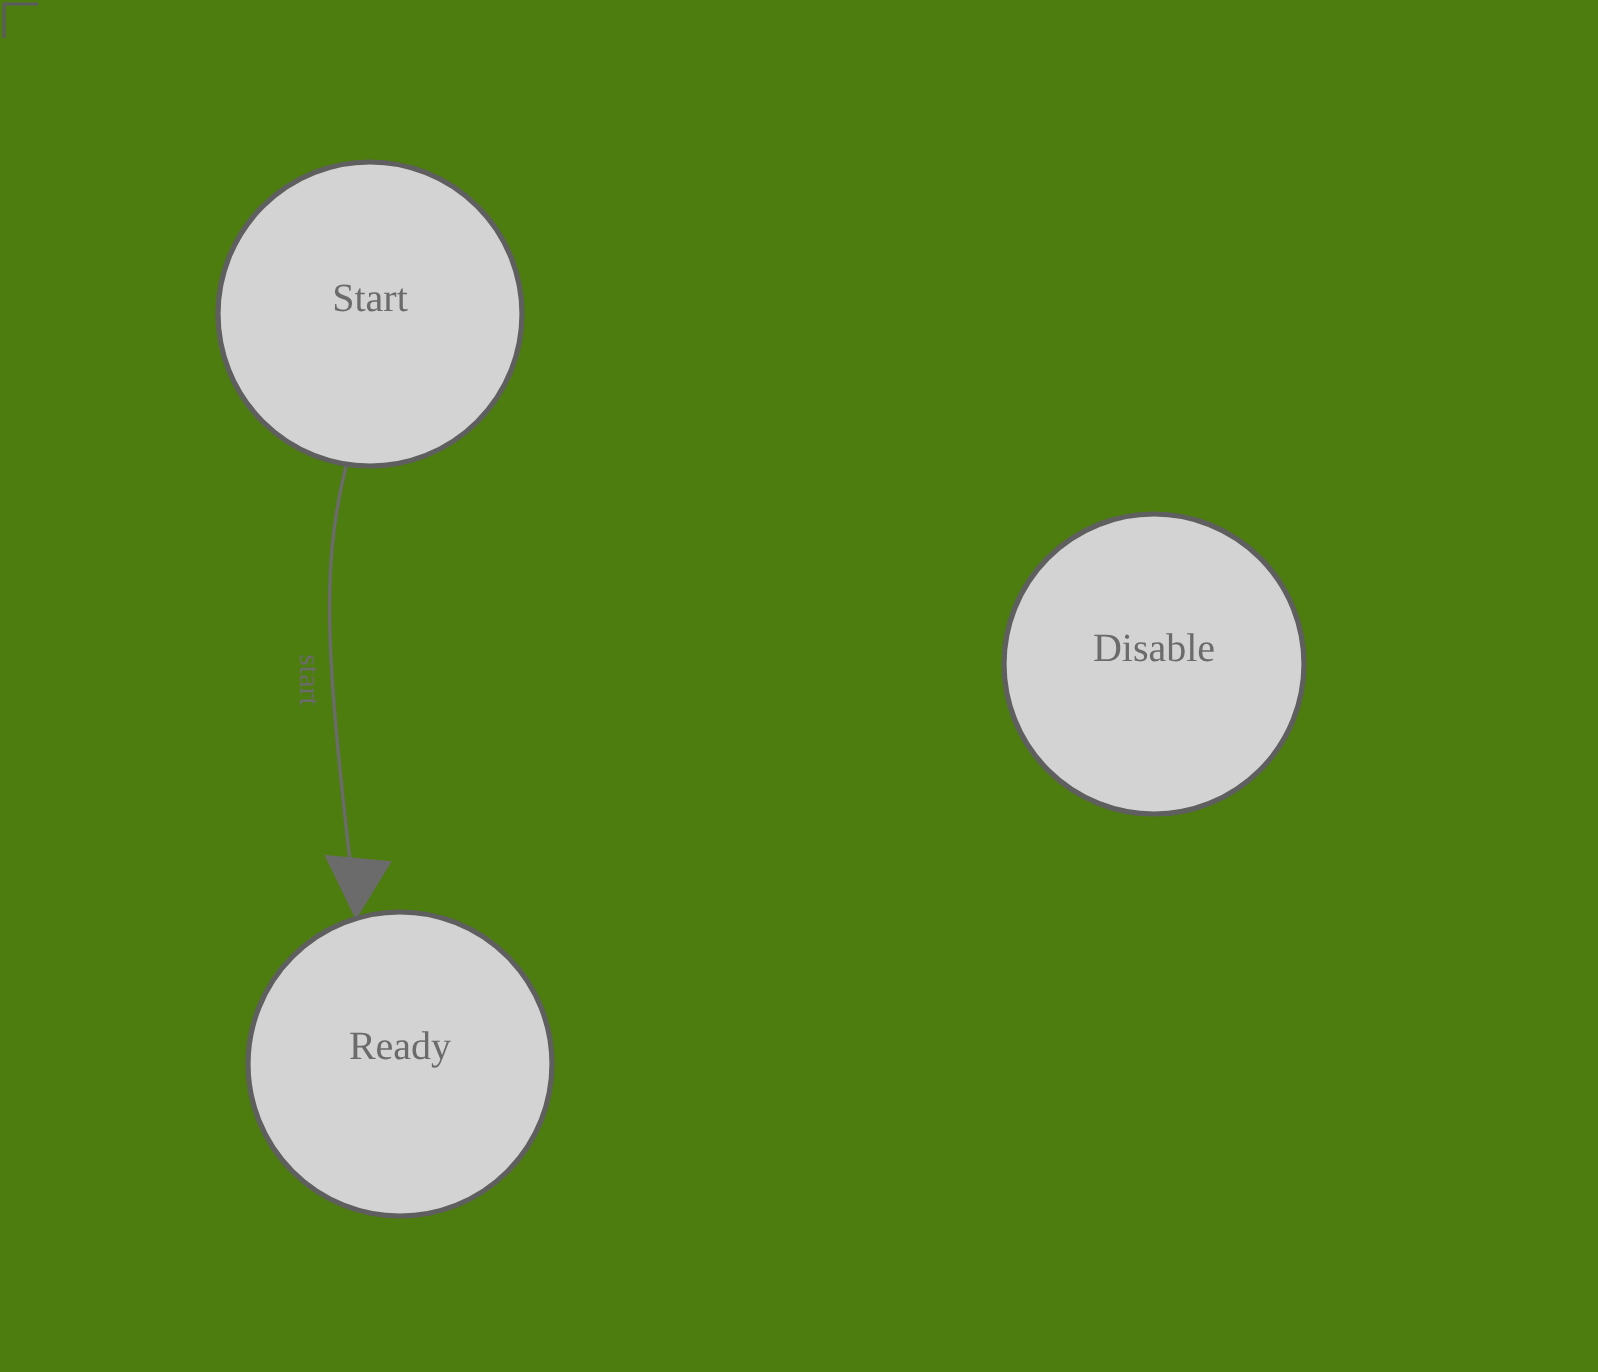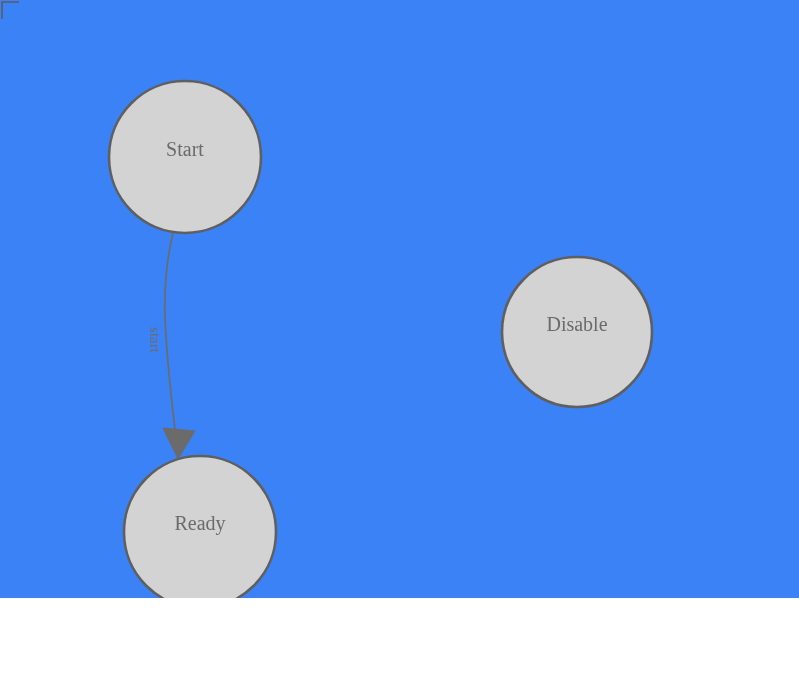--- a/index.html
+++ b/index.html
@@ -6,22 +6,22 @@
     margin: 0;
     padding: 0;
     background: #ffffff;
   }
   body {
     font-family: "Liberation Serif", "DejaVu Serif", serif;
   }
   #canvas {
     position: relative;
     width: 799px;
-    height: 598px;
-    background: #3b82f6;
+    height: 686px;
+    background: #4d7c0f;
     overflow: hidden;
   }
   #graph-svg {
     position: absolute;
     left: 0;
     top: 0;
     width: 799px;
     height: 686px;
   }
   .node-circle {

